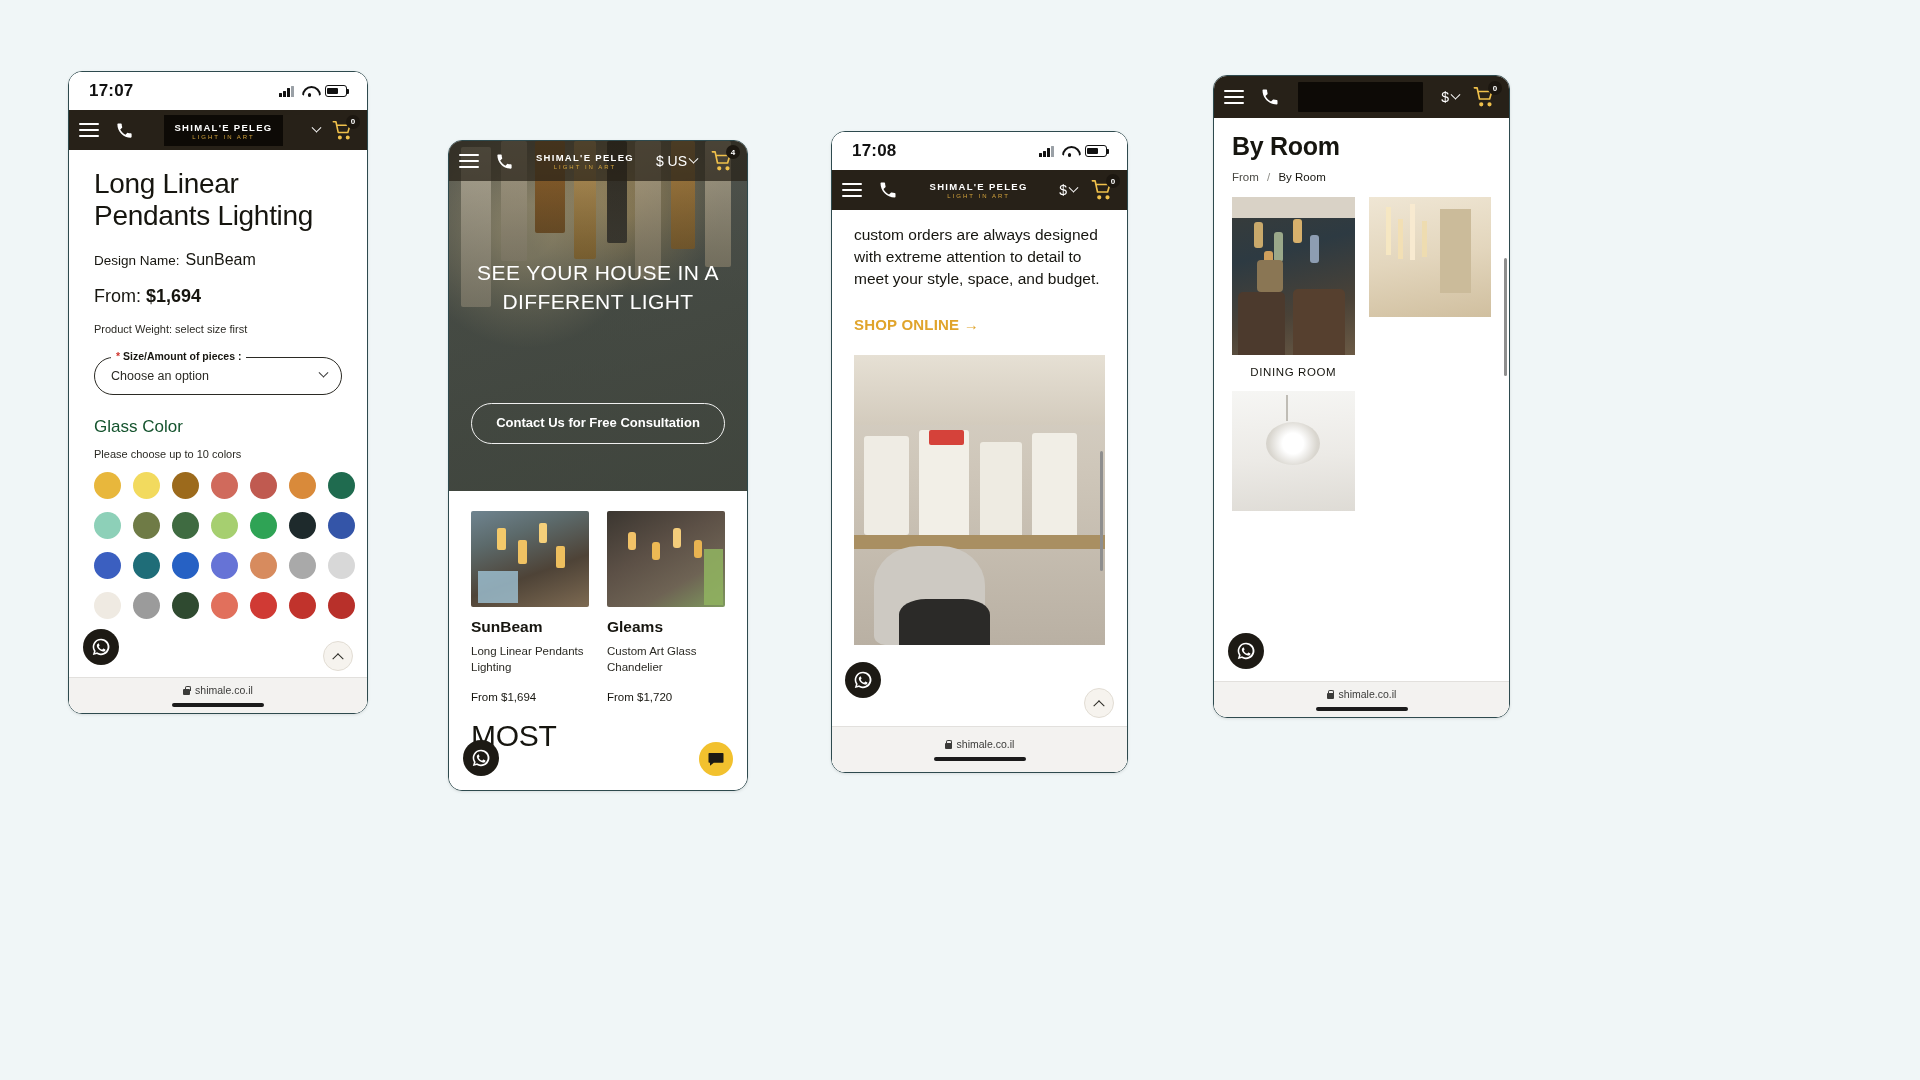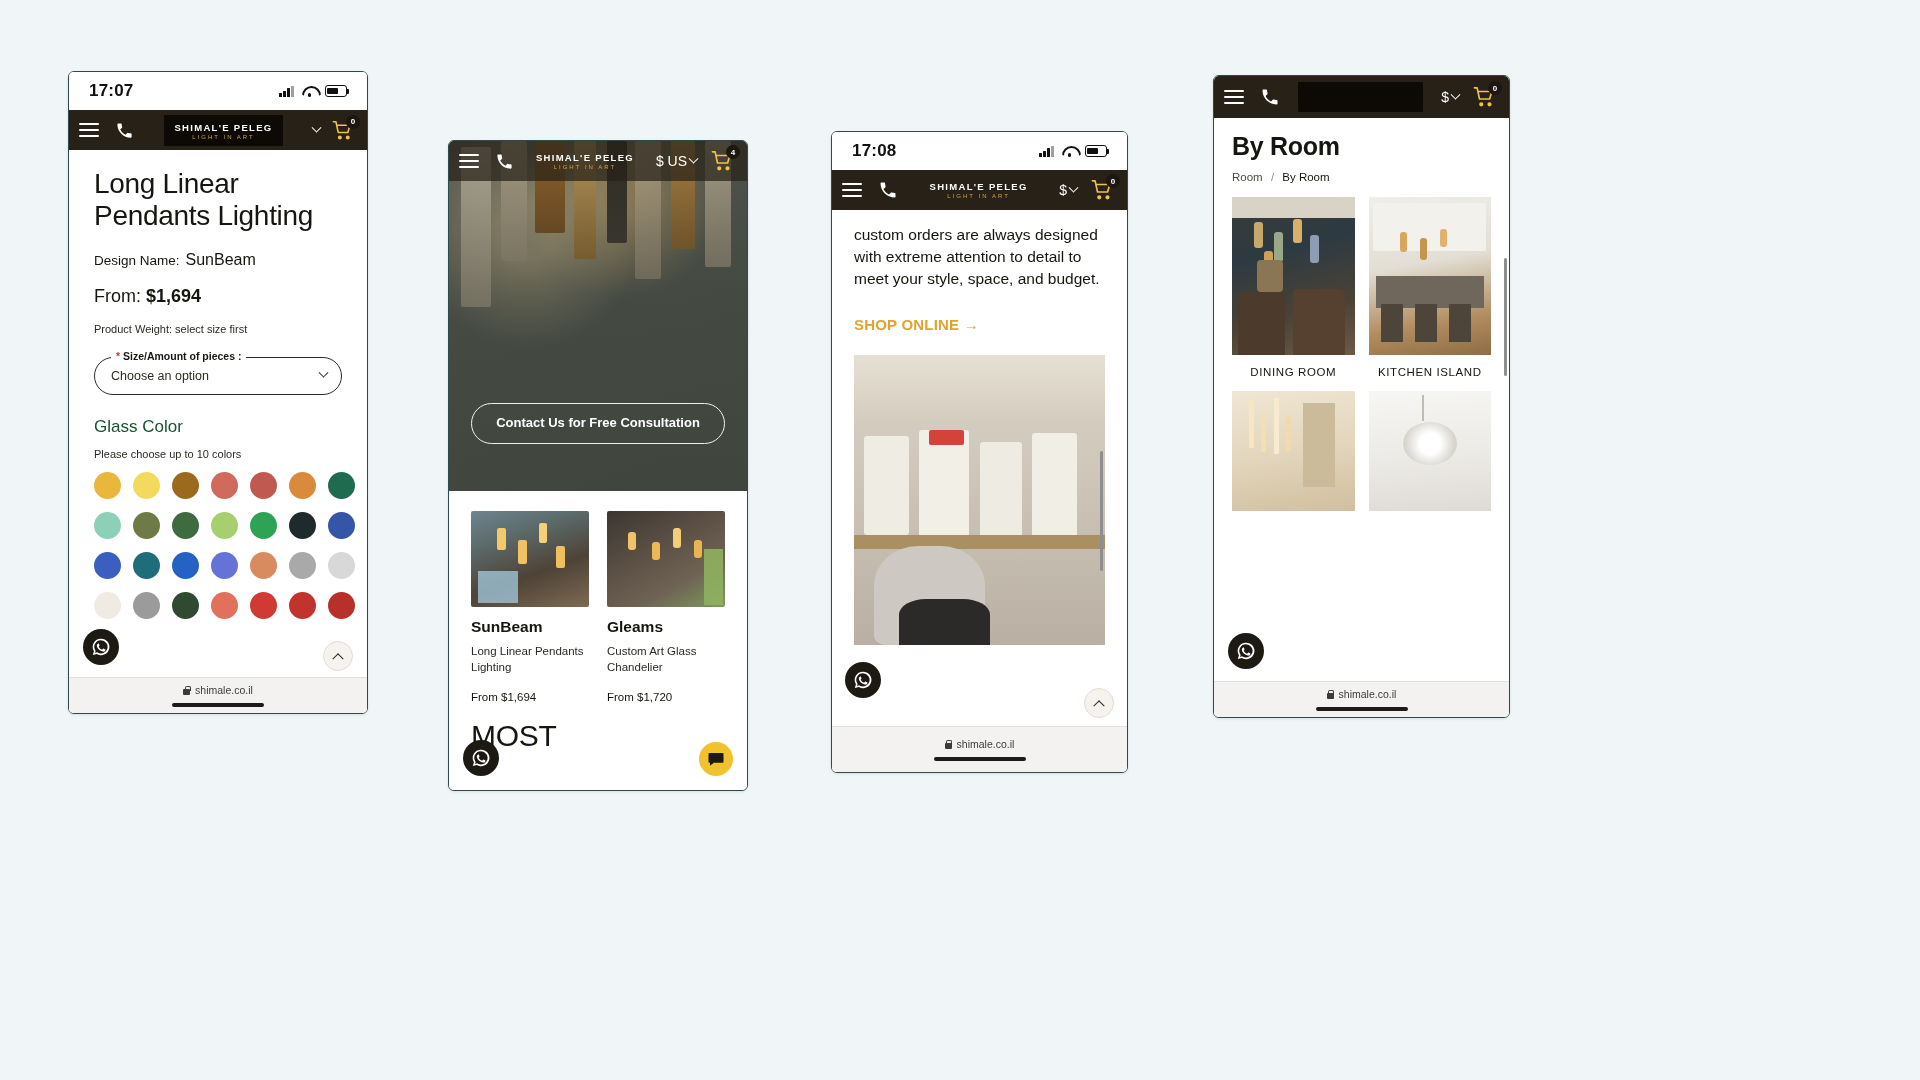--- a/index.html
+++ b/index.html
@@ -9,21 +9,21 @@
     font-family: "Liberation Sans", sans-serif;
     overflow: hidden;
   }
   .canvas { position: relative; width: 1920px; height: 1080px; }
 
   
   .phone {
     position: absolute;
     background: #ffffff;
     border: 1.5px solid #2e4a4e;
-    border-radius: 6px;
+    border-radius: 14px;
     overflow: hidden;
     box-shadow: 0 1px 3px rgba(0,0,0,0.10);
   }
   .phone-inner { position: relative; width: 100%; height: 100%; overflow: hidden; background:#fff; }
 
   
   .statusbar {
     height: 38px; background: #fff;
     display: flex; align-items: center; justify-content: space-between;
     padding: 0 20px; flex: 0 0 auto;
@@ -326,20 +326,21 @@
     <div class="hero">
       <div class="hero-pend" style="left:12px; top:6px; width:30px; height:160px; background:linear-gradient(180deg,#f3e6cd,#cdbda2);opacity:.85"></div>
       <div class="hero-pend" style="left:52px; top:0; width:26px; height:120px; background:linear-gradient(180deg,#e7d6b6,#bfae92);opacity:.8"></div>
       <div class="hero-pend" style="left:86px; top:0; width:30px; height:92px; background:linear-gradient(180deg,#c27a29,#8a5418);opacity:.95"></div>
       <div class="hero-pend" style="left:125px; top:0; width:22px; height:118px; background:linear-gradient(180deg,#f6c678,#b57f2c);opacity:.95"></div>
       <div class="hero-pend" style="left:158px; top:0; width:20px; height:102px; background:linear-gradient(180deg,#2a241c,#3a322a);opacity:.95"></div>
       <div class="hero-pend" style="left:186px; top:0; width:26px; height:138px; background:linear-gradient(180deg,#f0dcb8,#c0ac8c);opacity:.75"></div>
       <div class="hero-pend" style="left:222px; top:0; width:24px; height:108px; background:linear-gradient(180deg,#e9a84e,#a86f22);opacity:.9"></div>
       <div class="hero-pend" style="left:256px; top:0; width:26px; height:126px; background:linear-gradient(180deg,#f5e4c4,#c4b293);opacity:.8"></div>
       <div class="hero-overlay"></div>
+      <div class="hero-text">SEE YOUR HOUSE IN A DIFFERENT LIGHT</div>
       <div class="hero-btn">Contact Us for Free Consultation</div>
     </div>
 
     <div class="content">
       <div class="p2-cards">
         <div class="card">
           <div class="card-img" style="background:linear-gradient(160deg,#6f8490 0%,#5c6a6b 28%,#4e4337 62%,#7d6a52 100%)">
             <div style="position:absolute;left:22%;top:18%;width:9px;height:22px;background:#f3c96a;border-radius:2px"></div>
             <div style="position:absolute;left:40%;top:30%;width:9px;height:24px;background:#f0c263;border-radius:2px"></div>
             <div style="position:absolute;left:58%;top:12%;width:8px;height:20px;background:#f5d07a;border-radius:2px"></div>
@@ -495,54 +496,41 @@
               <circle cx="18" cy="20" r="1.4" fill="#f0c14b"></circle>
               <path d="M1.5 2h3l2.6 12.2h11l2.4-8.2H6"></path>
             </svg>
         <span class="badge">0</span>
       </div>
     </div>
 
     <div class="content p4-body" style="height:calc(100% - 80px)">
       <div class="p4-h1">By Room</div>
       <div class="crumb">
-        <span>Room</span>
+        <span>From</span>
         <span class="sep">/</span>
         <span class="cur">By Room</span>
       </div>
 
       <div class="room-grid">
         <div>
           <div class="room-img" style="background:linear-gradient(165deg,#3a3c38 0%,#2d3a42 35%,#4a4237 70%,#6b5a45 100%)">
             <div style="position:absolute;left:0;right:0;top:0;height:13%;background:#d9d2c6"></div>
             <div style="position:absolute;left:18%;top:16%;width:9px;height:26px;background:#c9a96b;border-radius:3px"></div>
             <div style="position:absolute;left:34%;top:22%;width:9px;height:30px;background:#9aa88a;border-radius:3px"></div>
             <div style="position:absolute;left:50%;top:14%;width:9px;height:24px;background:#d7b06c;border-radius:3px"></div>
             <div style="position:absolute;left:64%;top:24%;width:9px;height:28px;background:#8d9db2;border-radius:3px"></div>
             <div style="position:absolute;left:26%;top:34%;width:9px;height:24px;background:#cf9f5c;border-radius:3px"></div>
             <div style="position:absolute;left:5%;top:60%;width:38%;height:40%;background:#4c3a2d;border-radius:5px 5px 0 0"></div>
             <div style="position:absolute;left:50%;top:58%;width:42%;height:42%;background:#56402f;border-radius:5px 5px 0 0"></div>
             <div style="position:absolute;left:20%;top:40%;width:22%;height:20%;background:#8a7654;border-radius:4px"></div>
           </div>
           <div class="room-label">DINING ROOM</div>
         </div>
         <div>
-          <div class="room-img" style="background:linear-gradient(170deg,#efeee9 0%,#e2ded4 42%,#b08b5e 78%,#8f6c44 100%)">
-            <div style="position:absolute;left:4%;top:4%;width:92%;height:30%;background:#f3f1ec;border-radius:2px"></div>
-            <div style="position:absolute;left:26%;top:22%;width:7px;height:20px;background:#d8a75c;border-radius:3px"></div>
-            <div style="position:absolute;left:42%;top:26%;width:7px;height:22px;background:#c6954d;border-radius:3px"></div>
-            <div style="position:absolute;left:58%;top:20%;width:7px;height:18px;background:#e0b26a;border-radius:3px"></div>
-            <div style="position:absolute;left:6%;top:50%;width:88%;height:20%;background:#6f675c"></div>
-            <div style="position:absolute;left:10%;top:68%;width:18%;height:24%;background:#4e453a"></div>
-            <div style="position:absolute;left:38%;top:68%;width:18%;height:24%;background:#4e453a"></div>
-            <div style="position:absolute;left:66%;top:68%;width:18%;height:24%;background:#4e453a"></div>
-          </div>
-          <div class="room-label">KITCHEN ISLAND</div>
-        </div>
-        <div>
           <div class="room-img" style="height:120px;background:linear-gradient(170deg,#efe6d4 0%,#e3d6bd 50%,#d0bf9f 100%)">
             <div style="position:absolute;left:14%;top:8%;width:5px;height:48px;background:#f6e7c2"></div>
             <div style="position:absolute;left:24%;top:18%;width:5px;height:40px;background:#f2dfb4"></div>
             <div style="position:absolute;left:34%;top:6%;width:5px;height:56px;background:#f8ead0"></div>
             <div style="position:absolute;left:44%;top:20%;width:5px;height:36px;background:#eedcb0"></div>
             <div style="position:absolute;left:58%;top:10%;width:26%;height:70%;background:#cbbb9a"></div>
           </div>
           <div class="room-label"></div>
         </div>
         <div>

